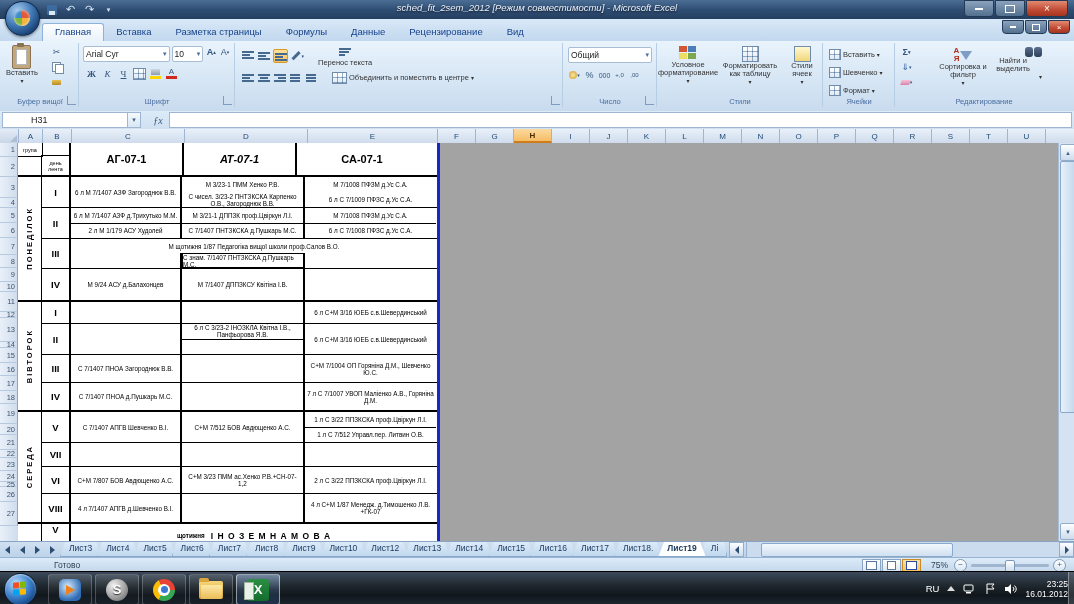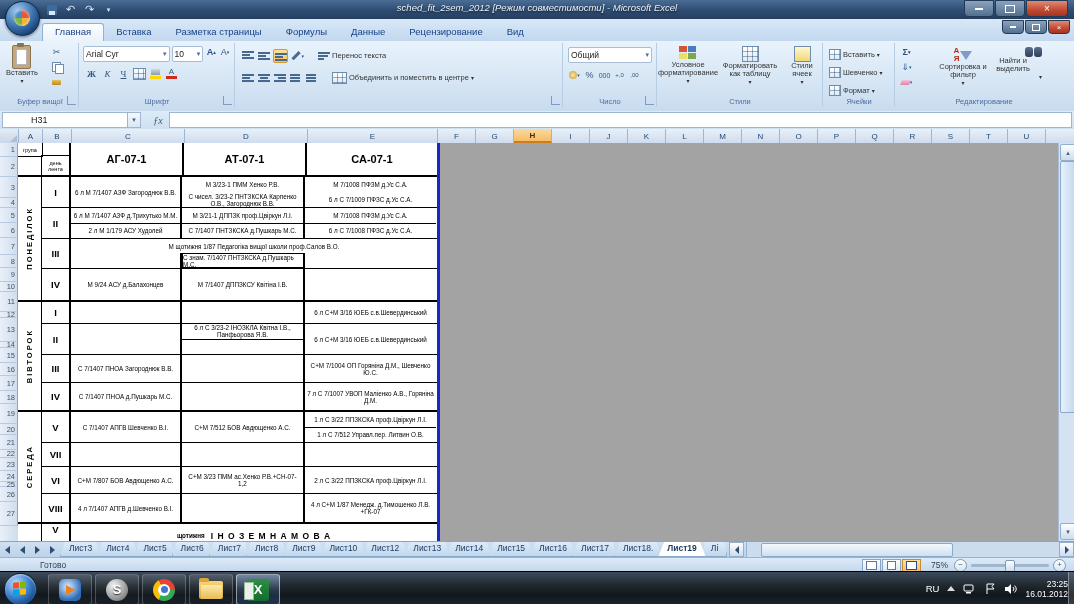--- a/index.html
+++ b/index.html
@@ -299,21 +299,21 @@
             <div class="bars" style="justify-content:flex-end;">
               <i style="width:12px;"></i>
               <i style="width:8px;"></i>
               <i style="width:12px;"></i>
             </div>
           </div>
         <div class="ibox">
             <div style="width:11px;height:3px;background:#46698f;transform:rotate(-45deg);"></div>
             <span style="font-size:5px;">▾</span>
           </div>
-        <div class="sbtn" style="margin-left:8px;">
+        <div class="sbtn" style="margin-left:8px;flex-direction:column;">
           <div class="bars">
               <i style="width:12px;"></i>
               <i style="width:10px;"></i>
               <i style="width:6px;"></i>
             </div>
           <span>Перенос текста</span>
         </div>
       </div>
       <div style="display:flex;gap:3px;margin:5px 0 0 5px;align-items:center;">
         <div class="ibox">
@@ -523,21 +523,21 @@
         <div class="rh" style="height: 24px;">27</div>
       </div>
 
     <div id="xltable" class="abs">
       <div class="thead">
         <div class="cornercell">
           <div class="c-top">група</div>
           <div class="c-bot">день лента</div>
         </div>
         <div class="ghead" style="width:113px;">АГ-07-1</div>
-        <div class="ghead" style="width:123px;">АТ-07-1</div>
+        <div class="ghead" style="width:113px;font-style:italic;">АТ-07-1</div>
         <div class="ghead" style="width:130px;border-right:none;">СА-07-1</div>
       </div>
       <div id="daysholder">
           <div class="dayblock">
             <div class="daylabel">
               <span>ПОНЕДІЛОК</span>
             </div>
             <div class="dayrows">
               <div class="prow" style="min-height: 31px;">
                 <div class="plabel">I</div>
@@ -740,21 +740,21 @@
       </div>
     <div id="hscroll">
         <div id="hthumb"></div>
       </div>
     <div class="navbtn" style="background:linear-gradient(#fdfeff,#cddcec);border:1px solid #93aecb;height:13px;width:13px;">
         <div class="tri right" style="border-left-width:4px;"></div>
       </div>
   </div>
 
   <div id="statusbar" class="abs">
-    <span style="margin-left:0;padding-left:40px;">Готово</span>
+    <span style="margin-left:14px;padding-left:40px;">Готово</span>
     <div style="margin-left:auto;display:flex;align-items:center;margin-right:8px;">
       <div class="viewbtn">
           <div class="vglyph"></div>
         </div>
       <div class="viewbtn">
           <div class="vglyph" style="width:7px;"></div>
         </div>
       <div class="viewbtn on">
           <div class="vglyph" style="border-color:#2d4a9e;"></div>
         </div>

